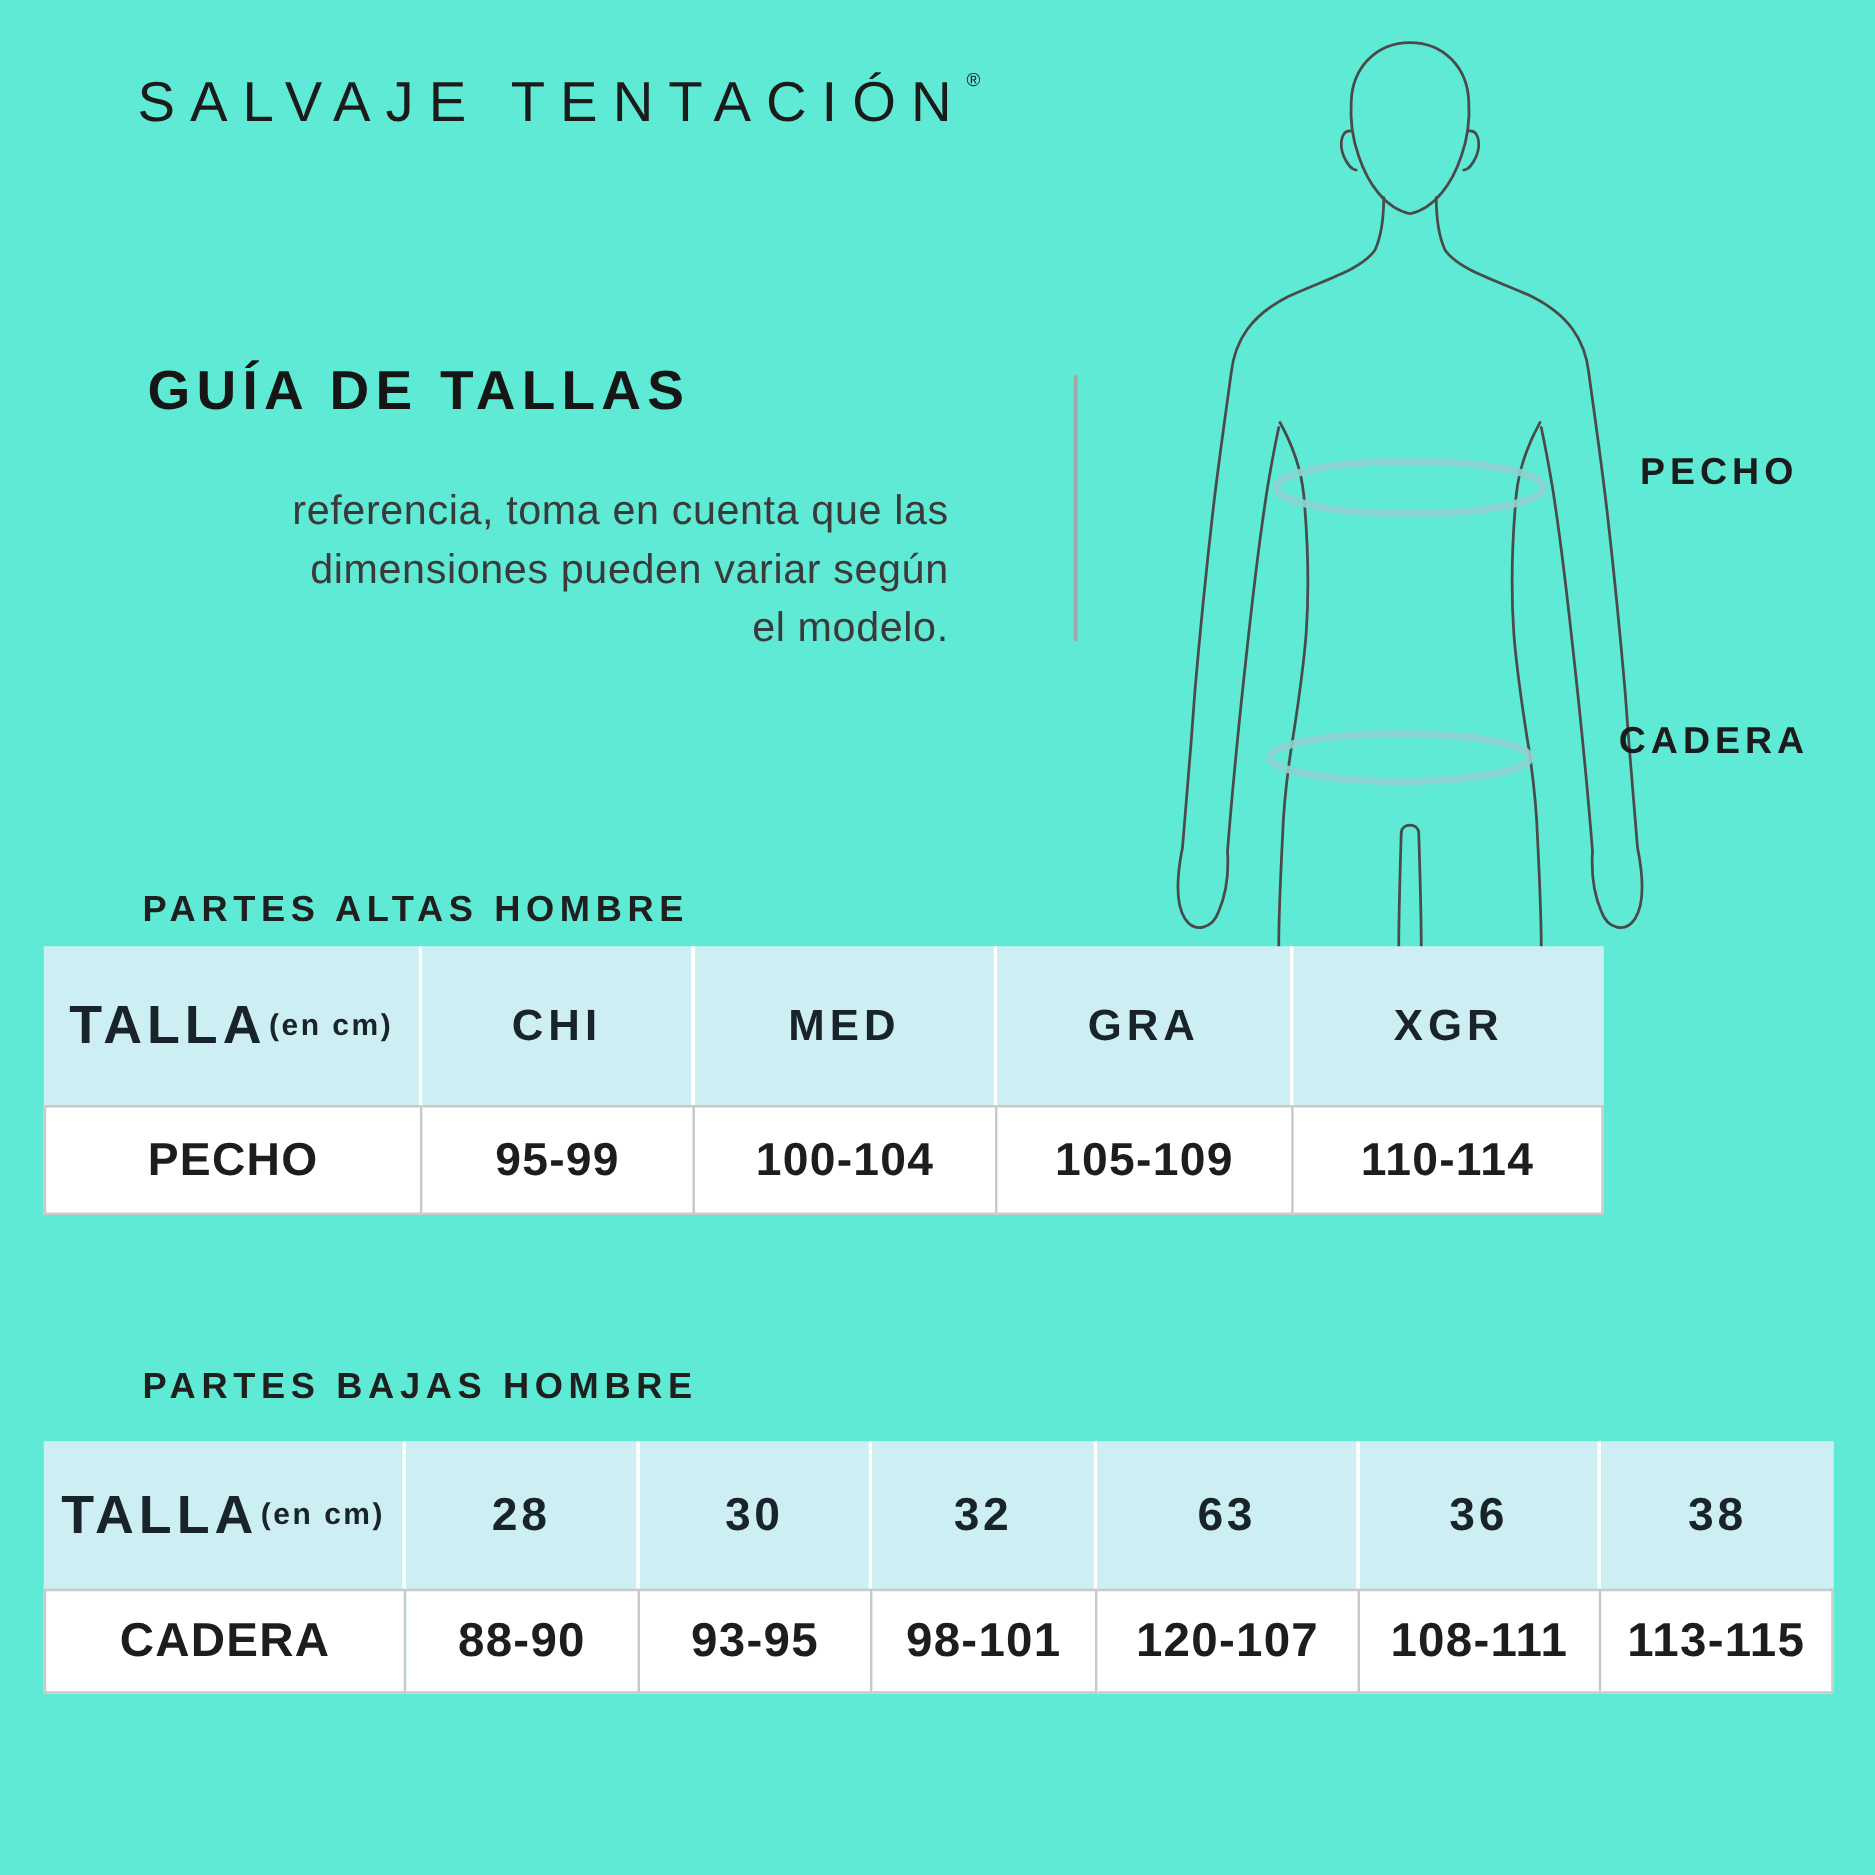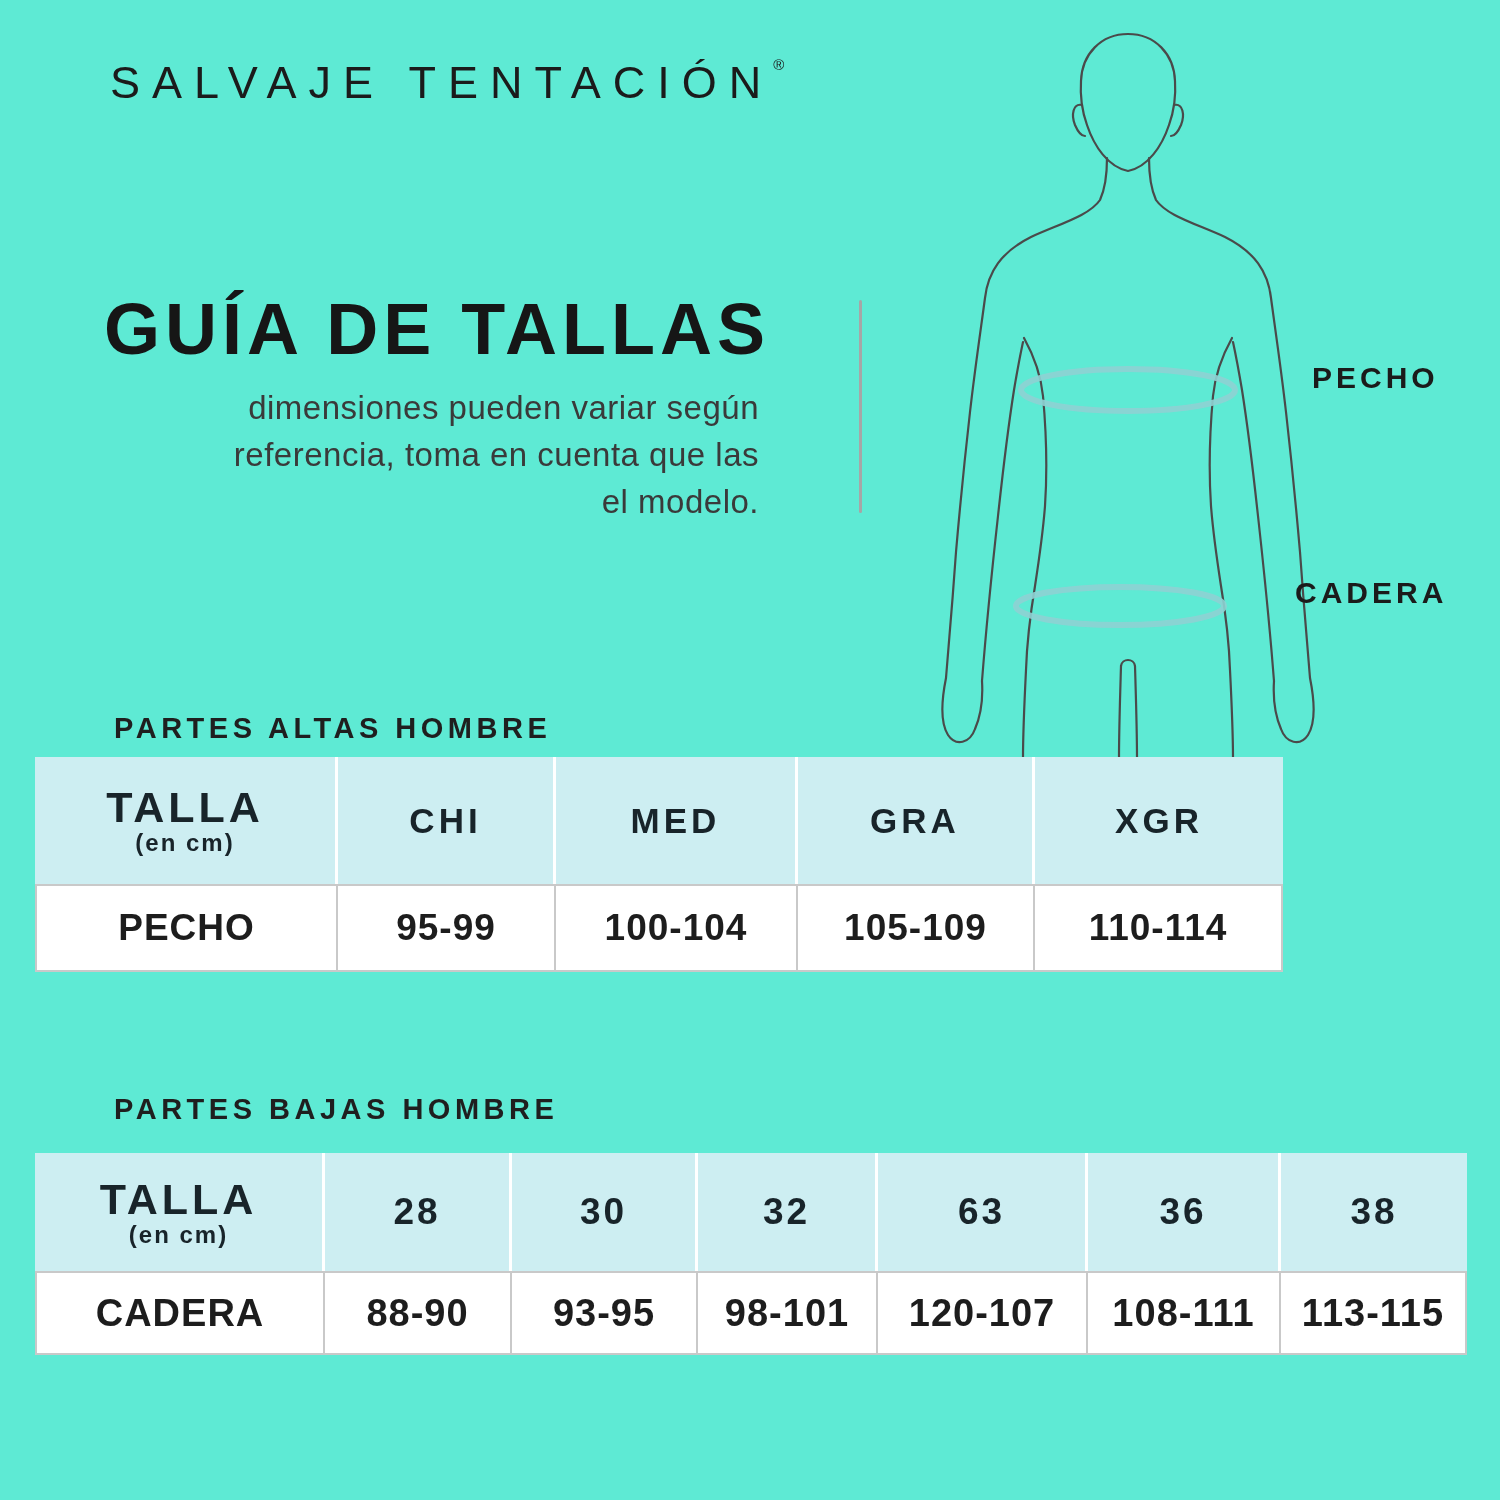--- a/index.html
+++ b/index.html
@@ -7,21 +7,21 @@
     position:relative;width:1500px;height:1500px;background:#5eead4;overflow:hidden;
     font-family:"Liberation Sans", sans-serif;color:#1e1e1e;
   }
   .abs{position:absolute;}
 
   
   .brand{left:110px;top:56px;font-size:45px;font-weight:400;letter-spacing:12px;color:#1b1b1b;white-space:nowrap;}
   .brand sup{font-size:15px;letter-spacing:0;vertical-align:28px;}
 
   
-  .guide-title{left:104px;top:288px;font-size:72px;font-weight:700;letter-spacing:5px;color:#161616;white-space:nowrap;}
+  .guide-title{left:118px;top:288px;font-size:44px;font-weight:700;letter-spacing:5px;color:#161616;white-space:nowrap;}
   .guide-desc{left:75px;top:384px;width:684px;text-align:right;font-size:33px;line-height:47px;color:#3a3a3a;letter-spacing:.5px;}
   .divider{left:859px;top:300px;width:3px;height:213px;background:#a6a6a6;border-radius:2px;}
 
   
   .figure-svg{left:940px;top:20px;width:560px;height:738px;}
   .measure-label{font-size:30px;font-weight:700;letter-spacing:4px;color:#1b1b1b;white-space:nowrap;}
   .pecho-label{left:1312px;top:361px;}
   .cadera-label{left:1295px;top:576px;}
 
   
@@ -41,35 +41,35 @@
   #table-tops th{height:127px;font-size:35px;letter-spacing:4px;}
   #table-bottoms th{height:118px;font-size:37px;letter-spacing:3px;}
   .size-table td{
     background:#ffffff;border-top:2px solid #c9c9c9;border-bottom:2px solid #c9c9c9;border-right:2px solid #c9c9c9;
     text-align:center;vertical-align:middle;font-weight:700;color:#1d1d1d;padding:0;
   }
   .size-table td:first-child{border-left:2px solid #c9c9c9;}
   #table-tops td{height:84px;font-size:37px;letter-spacing:1px;}
   #table-bottoms td{height:80px;font-size:38px;letter-spacing:1px;}
   .row-label{letter-spacing:2.5px;font-weight:700;}
-  .size-head{display:flex;flex-direction:column;align-items:center;justify-content:center;gap:2px;}
+  .size-head{display:flex;flex-direction:row;align-items:center;justify-content:center;gap:2px;}
   .size-head .size-label{font-size:43px;font-weight:700;letter-spacing:4px;line-height:1;}
   .size-head .size-unit{font-size:24px;font-weight:700;letter-spacing:2px;line-height:1;}
 </style>
 </head>
 <body>
 
 <div id="canvas">
 
   <div class="abs brand"><span>SALVAJE TENTACIÓN</span><sup>®</sup></div>
 
   <div class="abs guide-title">GUÍA DE TALLAS</div>
   <div class="abs guide-desc">
+    <div>referencia, toma en cuenta que las</div>
     <div>dimensiones pueden variar según</div>
-    <div>referencia, toma en cuenta que las</div>
     <div>el modelo.</div>
   </div>
   <div class="abs divider"></div>
 
   <svg class="abs figure-svg" viewBox="0 0 560 738" xmlns="http://www.w3.org/2000/svg">
     <g fill="none" stroke="#4a4a4a" stroke-width="2.2" stroke-linecap="round" stroke-linejoin="round">
 
       <path d="M 188 14 C 161 14 142 34 141 61 C 140 76 142 91 147 105 C 154 126 168 147 188 151 C 208 147 222 126 229 105 C 234 91 236 76 235 61 C 234 34 215 14 188 14 Z"></path>
 
       <path d="M 142 85 C 133 83 131 95 135 105 C 138 112 142 116 145 116"></path>

